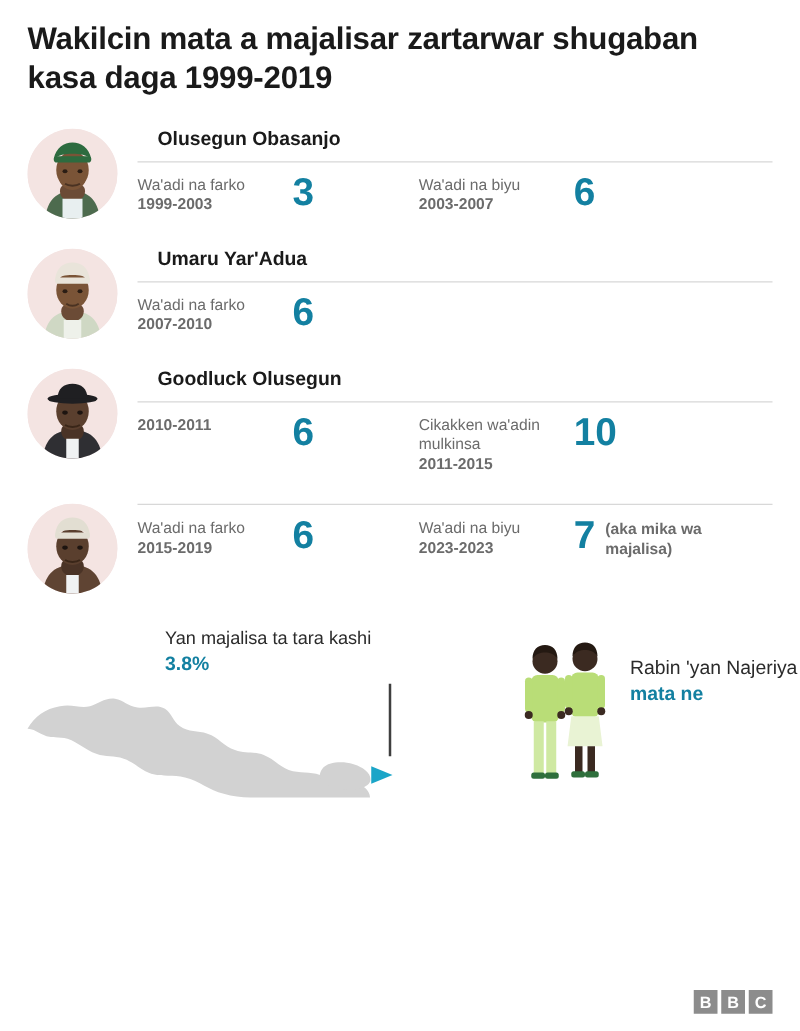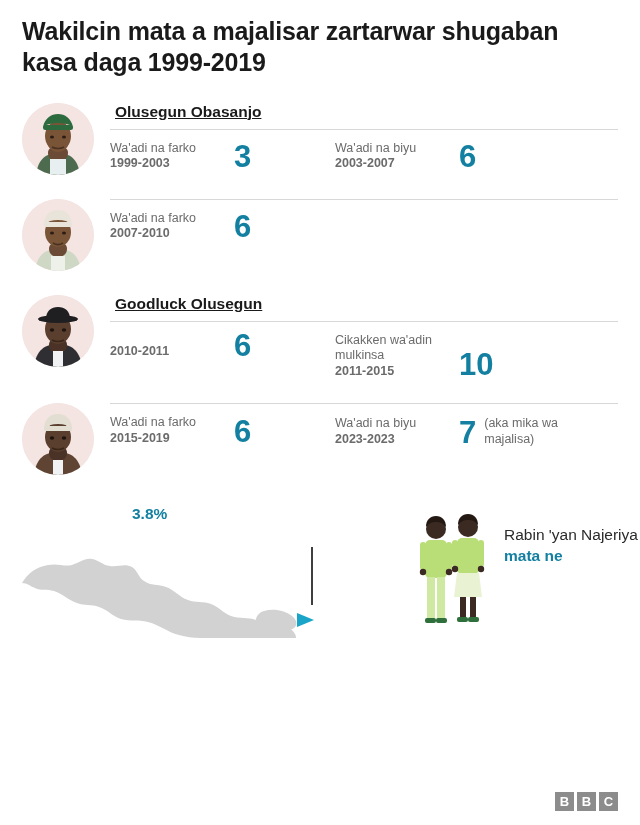--- a/index.html
+++ b/index.html
@@ -59,35 +59,34 @@
 
   .person-body {
     flex: 1 1 auto;
     padding-left: 10px;
     padding-top: 6px;
   }
   .person-name {
     font-size: 15.5px;
     font-weight: bold;
     color: #1a1a1a;
-    margin: 0 0 8px 5px;
-    text-decoration: underline;
+    margin: 0 0 8px 16px;
   }
   .rule {
     height: 1px;
     background: #d8d8d8;
     margin: 0 0 9px 0;
   }
   .terms {
     display: flex;
     align-items: flex-start;
   }
   .term {
     display: flex;
-    align-items: flex-end;
+    align-items: flex-start;
     width: 225px;
     flex: 0 0 225px;
   }
   .term.wide { width: 250px; flex: 0 0 250px; }
   .term-text {
     font-size: 12.5px;
     color: #6b6b6b;
     line-height: 1.25;
     padding-top: 2px;
     width: 118px;
@@ -102,20 +101,21 @@
     line-height: 0.95;
     margin-left: 6px;
   }
   .term-note {
     font-size: 12.5px;
     color: #6b6b6b;
     line-height: 1.25;
     margin-left: 8px;
     padding-top: 3px;
     width: 96px;
+    font-weight: bold;
   }
 
   .spacer-sm { height: 14px; }
 
   
   .bottom {
     position: relative;
     margin-top: 28px;
     height: 160px;
   }
@@ -259,20 +259,21 @@
           <path d="M22 25c1-10 7-14 14-14s13 4 14 14c-4-3-8-4-14-4s-10 1-14 4z" fill="#e9e4da"></path>
           <rect x="22" y="23" width="28" height="5" rx="2.5" fill="#e9e4da"></rect>
           <ellipse cx="30" cy="34" rx="2" ry="1.6" fill="#2b1d14"></ellipse>
           <ellipse cx="42" cy="34" rx="2" ry="1.6" fill="#2b1d14"></ellipse>
           <path d="M31 44c3 2 7 2 10 0" stroke="#4a3222" stroke-width="1.6" fill="none"></path>
           <path d="M29 57h14v15H29z" fill="#eef1ea"></path>
         </svg>
       </div>
     </div>
     <div class="person-body">
+      <div class="person-name">Umaru Yar'Adua</div>
       <div class="rule"></div>
       <div class="terms">
         <div class="term">
           <div class="term-text">
             <span class="l1">Wa'adi na farko</span>
             <span class="l2">2007-2010</span>
           </div>
           <div class="term-num">6</div>
         </div>
       </div>
@@ -368,20 +369,21 @@
       <svg width="310" height="120" viewBox="0 0 310 120" aria-hidden="true">
         <path d="M8 44c6-10 14-16 26-18 10-2 16 2 24 0 7-2 12-7 20-6 7 1 10 6 18 7 9 1 15-3 22 1 6 4 6 10 12 14 7 5 14 3 22 6 9 3 13 10 22 13 8 3 15 1 23 4 8 3 12 9 20 12 9 3 17 1 25 4 7 2 11 7 18 8 6 1 11-2 16 1 4 2 6 6 6 9H186c-7 0-14-1-21-3-12-3-19-10-31-13-10-3-17 0-27-3-9-3-13-9-22-12-8-3-14-1-22-4-9-3-14-9-23-12-7-2-13 0-19-3-5-2-8-5-13-5z" fill="#d2d2d2"></path>
         <path d="M250 72c10-3 22 0 28 5 5 4 6 9 2 12-5 4-16 5-26 2-8-2-13-6-12-11 1-4 4-7 8-8z" fill="#d2d2d2"></path>
         <path d="M283 74l17 7-17 7z" fill="#1aa5c8"></path>
       </svg>
     </div>
 
     <div class="leader-line"></div>
 
     <div class="pointer-label">
+      <div class="cap">Yan majalisa ta tara kashi</div>
       <div class="pct">3.8%</div>
     </div>
 
     <div class="figures">
       <svg width="80" height="118" viewBox="0 0 80 118" aria-hidden="true">
 
         <circle cx="24" cy="16" r="10" fill="#3b2a21"></circle>
         <path d="M14 14c0-7 4-11 10-11s10 4 10 11c-3-4-6-5-10-5s-7 1-10 5z" fill="#241912"></path>
         <rect x="13" y="27" width="22" height="38" rx="5" fill="#b9dd77"></rect>
         <rect x="8" y="29" width="6" height="28" rx="3" fill="#b9dd77"></rect>

